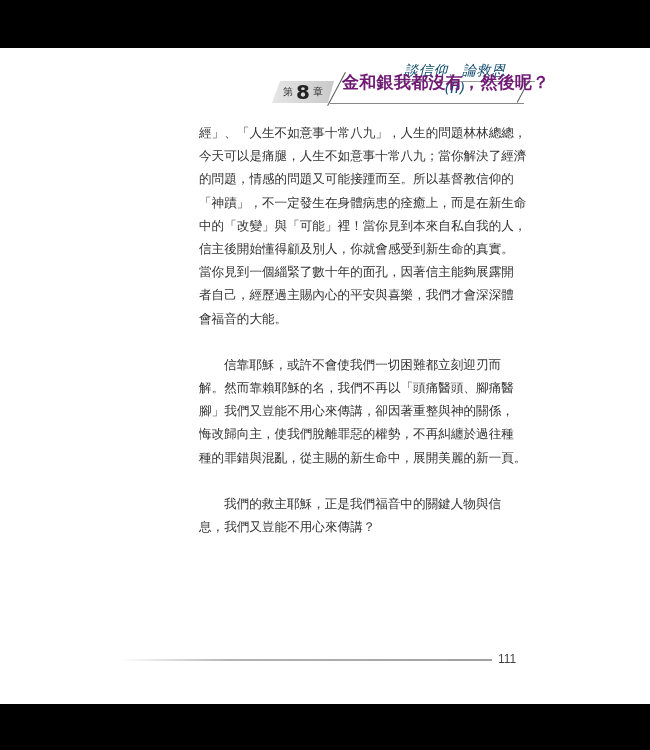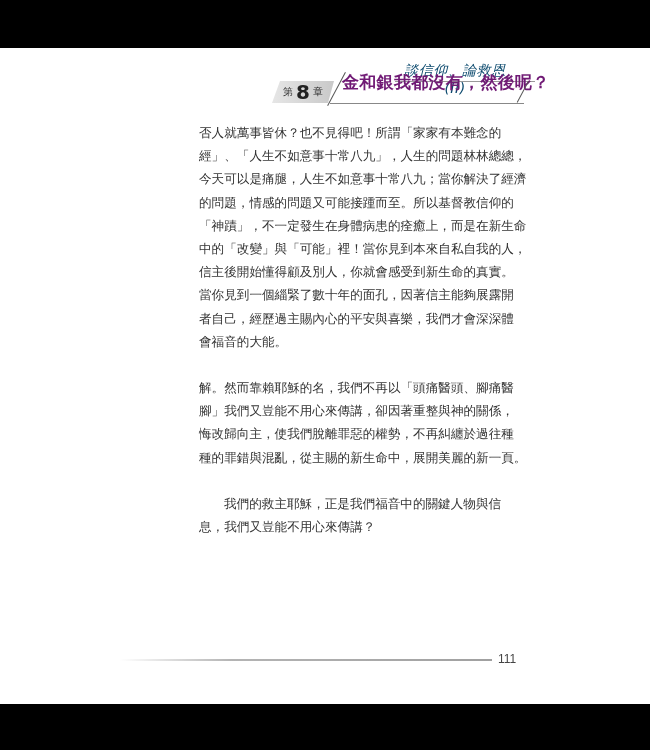--- a/index.html
+++ b/index.html
@@ -80,32 +80,32 @@
     <span class="num">8</span>
     <span class="small">章</span>
   </div>
   <div class="slash a"></div>
   <div class="chapter-title">金和銀我都沒有，然後呢？</div>
   <div class="slash b"></div>
   <div class="title-underline"></div>
 
   <div class="body-text">
     <p>
-      <span class="line">否人就萬事皆休？也不見得吧！所謂「家家有本難念的</span>
       <span class="line">經」、「人生不如意事十常八九」，人生的問題林林總總，</span>
       <span class="line">今天可以是痛腿，人生不如意事十常八九；當你解決了經濟</span>
       <span class="line">的問題，情感的問題又可能接踵而至。所以基督教信仰的</span>
       <span class="line">「神蹟」，不一定發生在身體病患的痊癒上，而是在新生命</span>
       <span class="line">中的「改變」與「可能」裡！當你見到本來自私自我的人，</span>
       <span class="line">信主後開始懂得顧及別人，你就會感受到新生命的真實。</span>
       <span class="line">當你見到一個緇緊了數十年的面孔，因著信主能夠展露開</span>
       <span class="line">者自己，經歷過主賜內心的平安與喜樂，我們才會深深體</span>
       <span class="line">會福音的大能。</span>
     </p>
     <p>
+      <span class="line indent">信靠耶穌，或許不會使我們一切困難都立刻迎刃而</span>
       <span class="line">解。然而靠賴耶穌的名，我們不再以「頭痛醫頭、腳痛醫</span>
       <span class="line">腳」我們又豈能不用心來傳講，卻因著重整與神的關係，</span>
       <span class="line">悔改歸向主，使我們脫離罪惡的權勢，不再糾纏於過往種</span>
       <span class="line">種的罪錯與混亂，從主賜的新生命中，展開美麗的新一頁。</span>
     </p>
     <p>
       <span class="line indent">我們的救主耶穌，正是我們福音中的關鍵人物與信</span>
       <span class="line">息，我們又豈能不用心來傳講？</span>
     </p>
   </div>

